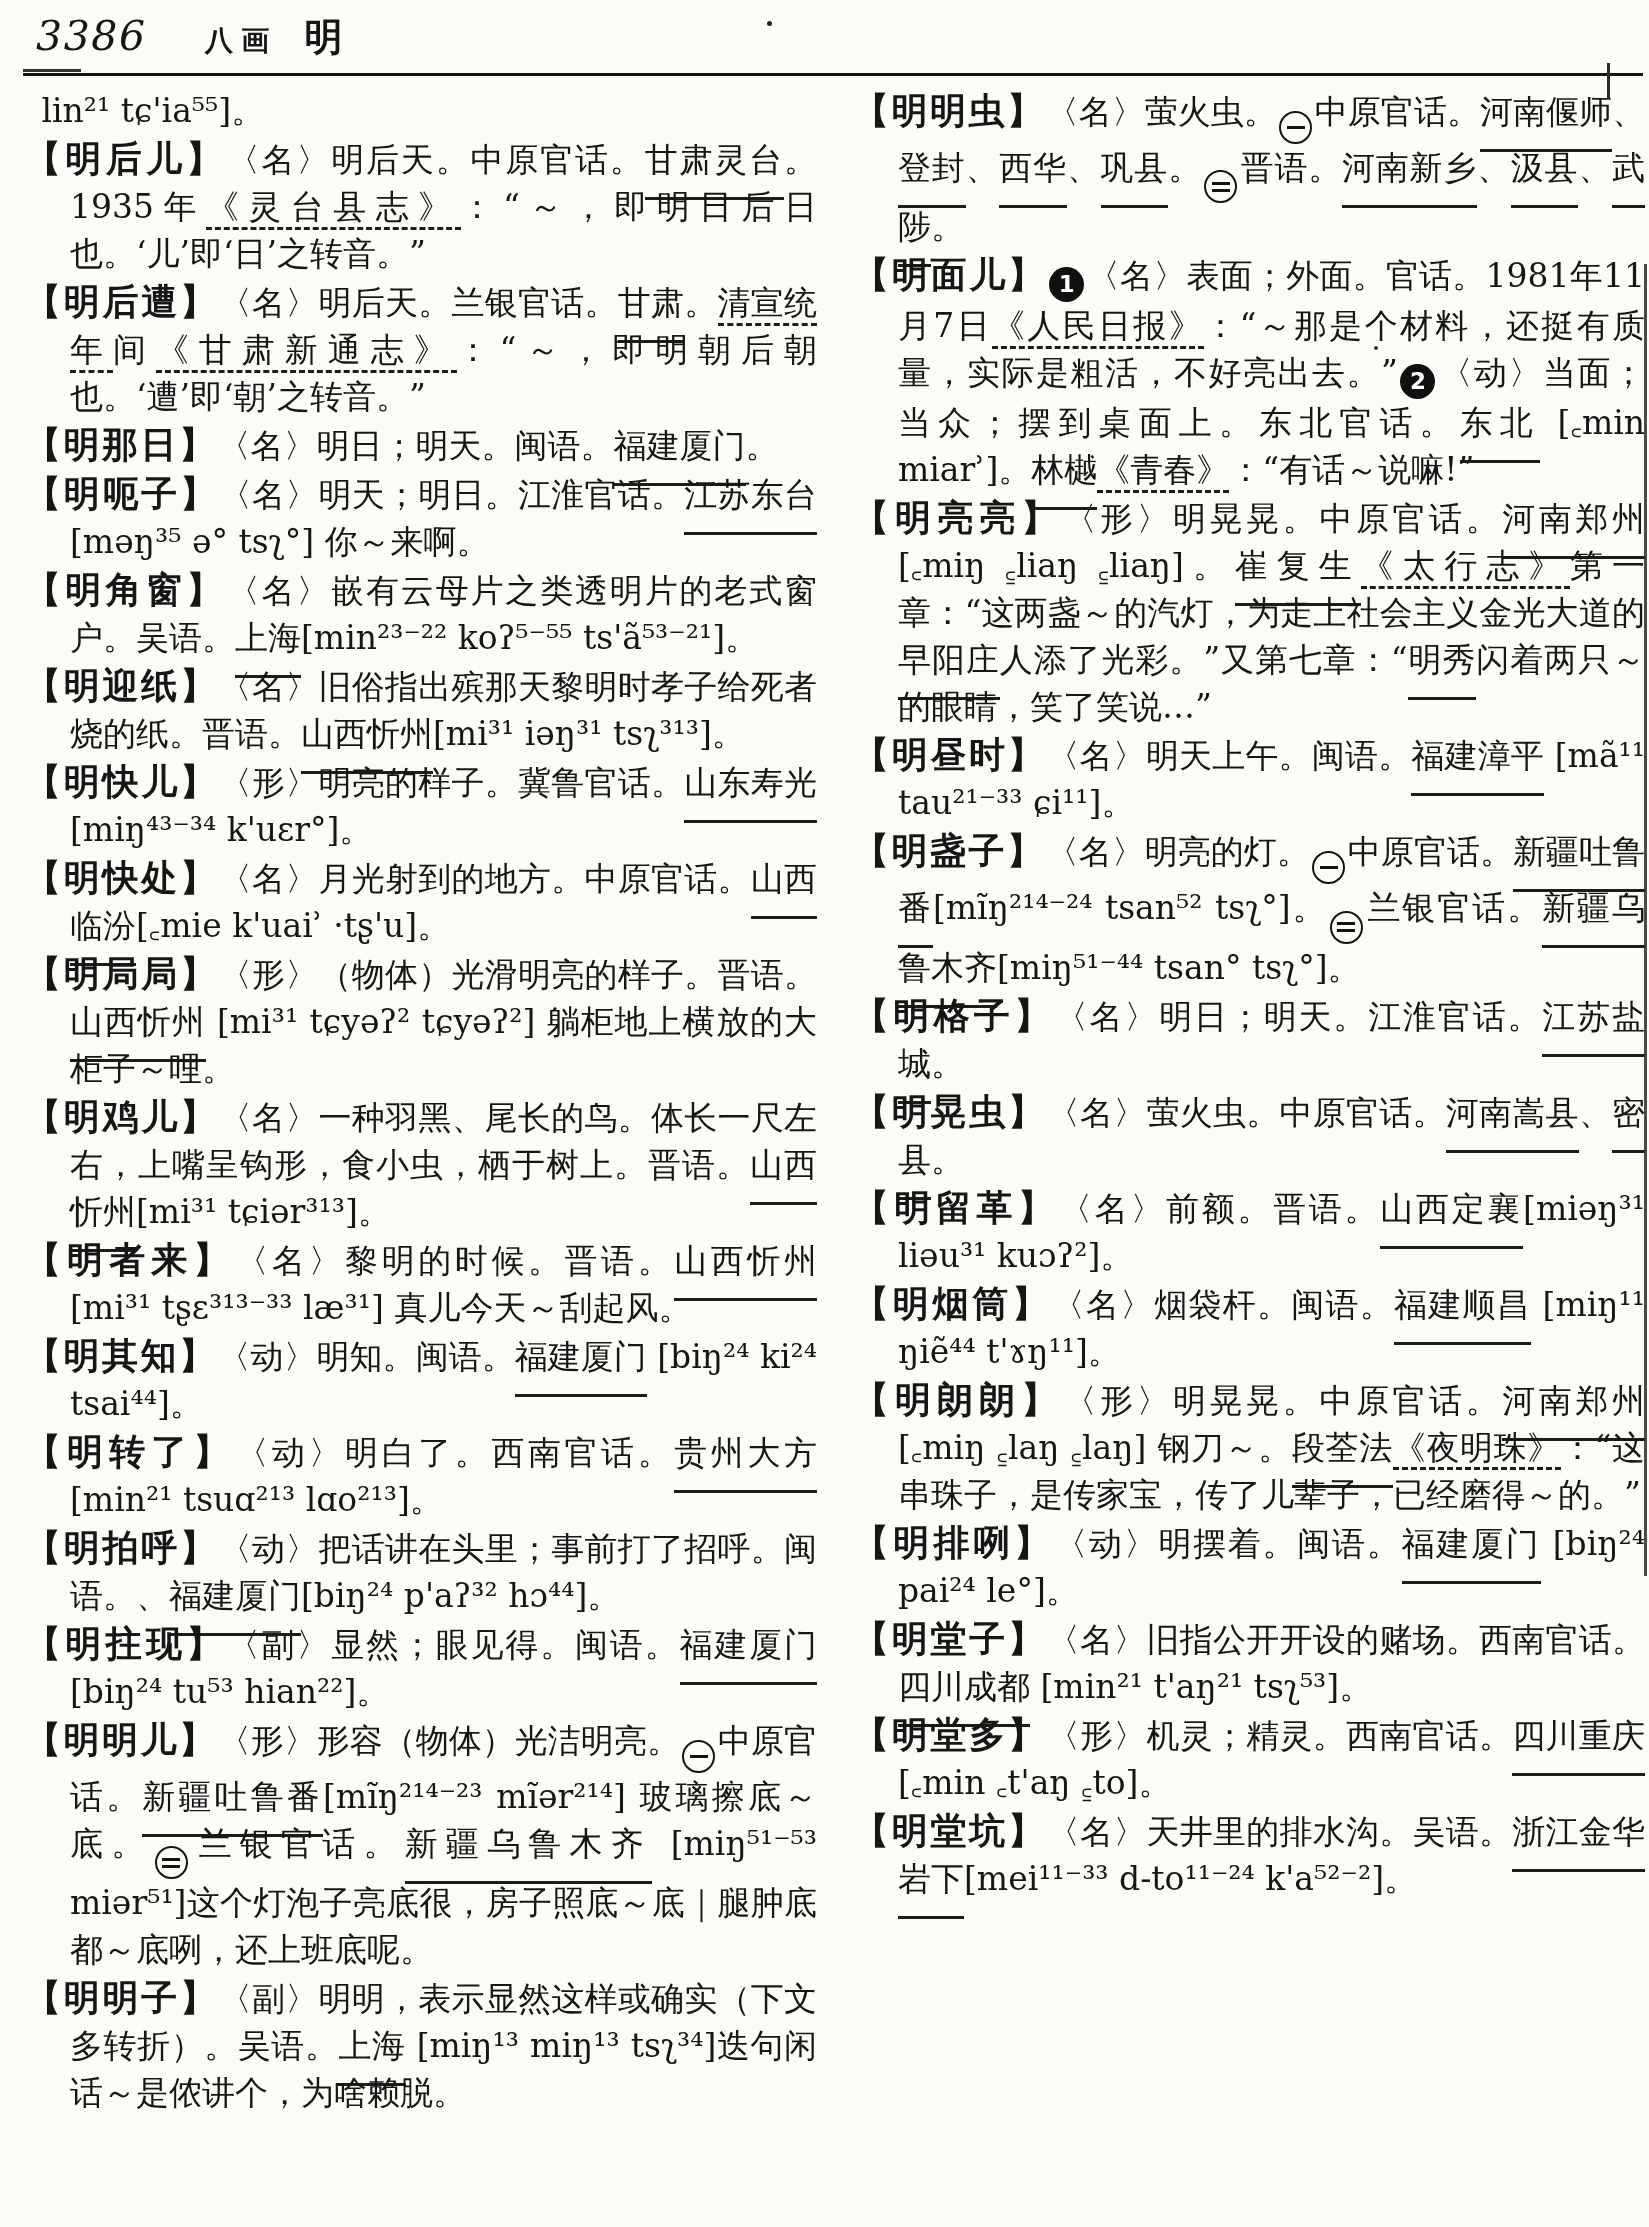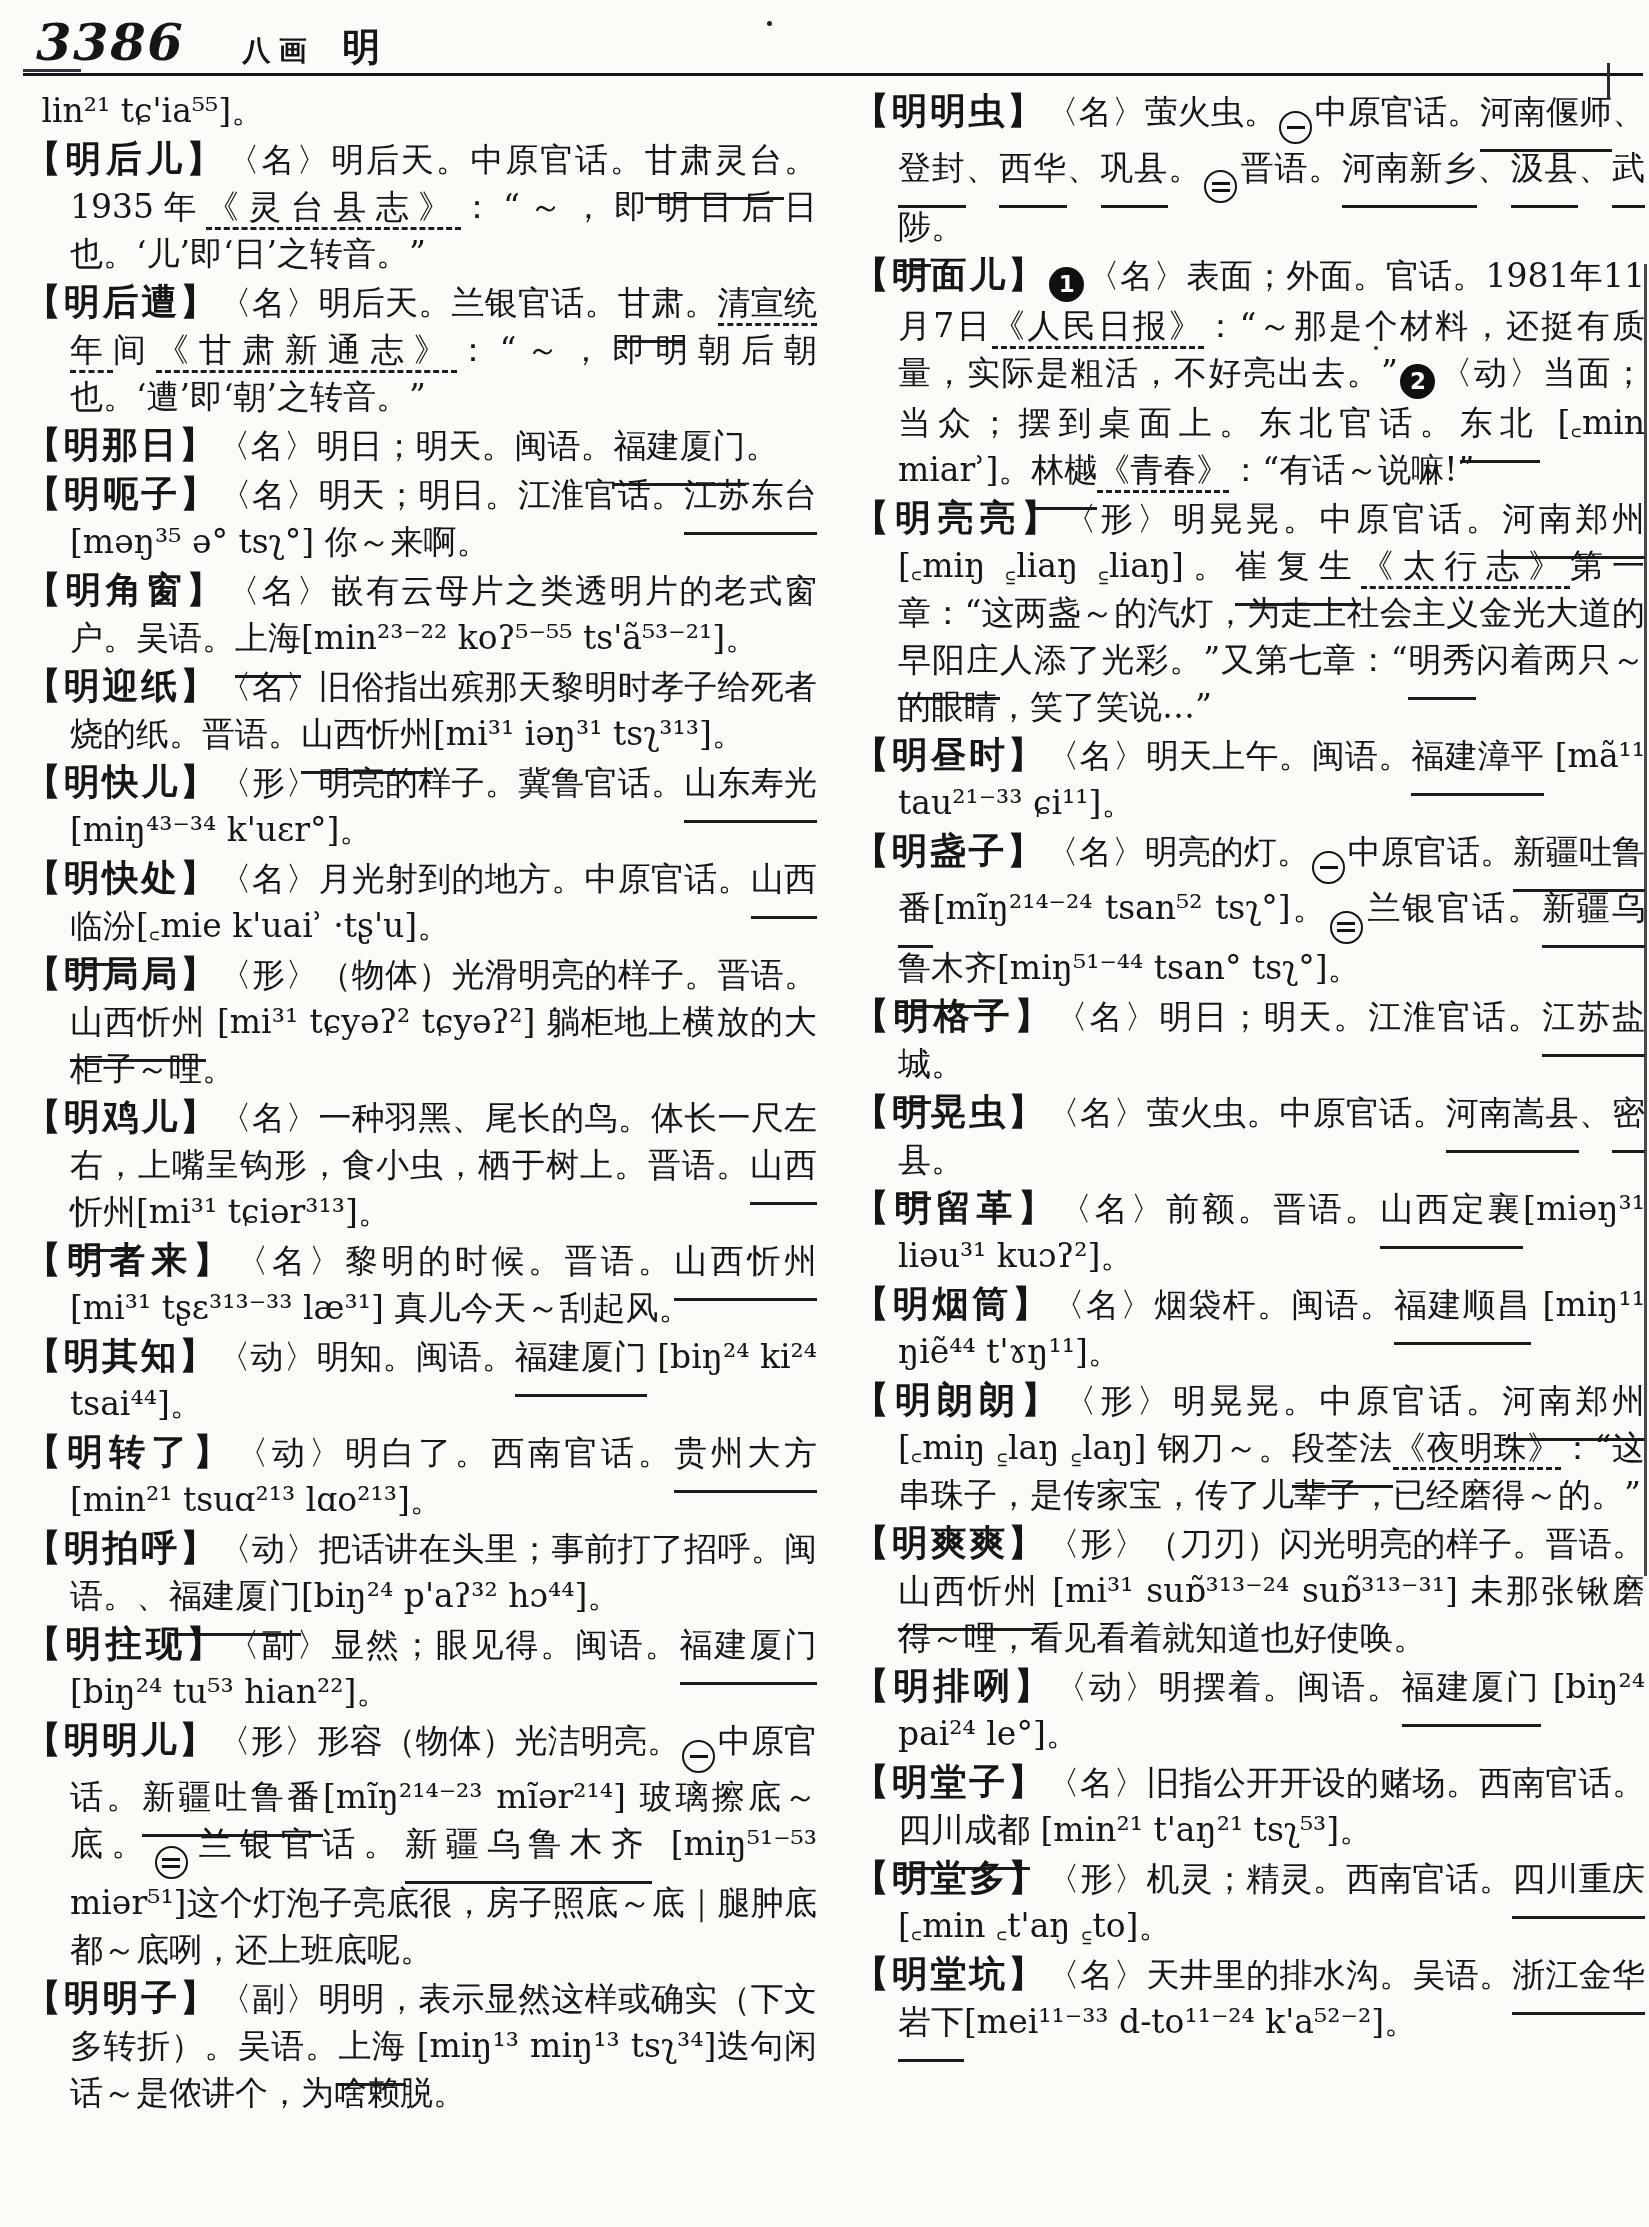--- a/index.html
+++ b/index.html
@@ -7,21 +7,21 @@
     width: 1650px; height: 2227px;
     background: #fcfbf7;
     color: #161616;
     font-family: "DejaVu Serif", "Liberation Serif", "DejaVu Sans", serif;
     position: relative;
     overflow: hidden;
   }
   
   .page-header { position: absolute; left: 36px; top: 11.5px; white-space: nowrap; }
   .page-num {
-    font-size: 51px; font-weight: bold; font-style: italic;
+    font-size: 41px; font-weight: normal; font-style: italic;
     letter-spacing: 1.6px;
   }
   .section-label { font-size: 28px; font-weight: bold; margin-left: 54px; letter-spacing: 8.2px; }
   .radical-char { font-size: 38px; font-weight: bold; margin-left: 23px; }
   .header-rule {
     position: absolute; left: 23px; top: 73px; width: 1620px; height: 3.3px;
     background: #151515;
   }
   .header-rule-frag {
     position: absolute; left: 23px; top: 69px; width: 58px; height: 2.5px;
@@ -130,21 +130,20 @@
         <i></i>
       </span>中原官话。<span class="u">新疆吐鲁番</span>[mĩŋ²¹⁴⁻²⁴ tsan⁵² tsʅ°]。<span class="ynum">
         <i></i>
         <i></i>
       </span>兰银官话。<span class="u">新疆乌鲁木齐</span>[miŋ⁵¹⁻⁴⁴ tsan° tsʅ°]。</div>
     <div class="entry"><span class="hw">【明格子】</span>〈名〉明日；明天。江淮官话。<span class="u">江苏盐城</span>。</div>
     <div class="entry"><span class="hw">【明晃虫】</span>〈名〉萤火虫。中原官话。<span class="u">河南嵩县</span>、<span class="u">密县</span>。</div>
     <div class="entry"><span class="hw">【明留革】</span>〈名〉前额。晋语。<span class="u">山西定襄</span>[miəŋ³¹ liəu³¹ kuɔʔ²]。</div>
     <div class="entry"><span class="hw">【明烟筒】</span>〈名〉烟袋杆。闽语。<span class="u">福建顺昌</span> [miŋ¹¹ ŋiẽ⁴⁴ t'ɤŋ¹¹]。</div>
     <div class="entry"><span class="hw">【明朗朗】</span>〈形〉明晃晃。中原官话。<span class="u">河南郑州</span>[꜀miŋ ꜁laŋ ꜁laŋ] 钢刀～。<span class="u">段荃法</span><span class="w">《夜明珠》</span>：“这串珠子，是传家宝，传了儿辈子，已经磨得～的。”</div>
-    <div class="entry"><span class="hw">【明爽爽】</span>〈形〉（刀刃）闪光明亮的样子。晋语。<span class="u">山西忻州</span> [mi³¹ suɒ̃³¹³⁻²⁴ suɒ̃³¹³⁻³¹] 未那张锹磨得～哩，看见看着就知道也好使唤。</div>
     <div class="entry"><span class="hw">【明排咧】</span>〈动〉明摆着。闽语。<span class="u">福建厦门</span> [biŋ²⁴ pai²⁴ le°]。</div>
     <div class="entry"><span class="hw">【明堂子】</span>〈名〉旧指公开开设的赌场。西南官话。<span class="u">四川成都</span> [min²¹ t'aŋ²¹ tsʅ⁵³]。</div>
     <div class="entry"><span class="hw">【明堂多】</span>〈形〉机灵；精灵。西南官话。<span class="u">四川重庆</span> [꜀min ꜀t'aŋ ꜁to]。</div>
     <div class="entry"><span class="hw">【明堂坑】</span>〈名〉天井里的排水沟。吴语。<span class="u">浙江金华岩下</span>[mei¹¹⁻³³ d-to¹¹⁻²⁴ k'a⁵²⁻²]。</div>
   </div>
 
 <div class="edge-line-long"></div>
 <div class="edge-tick"></div>
 <div class="speck1"></div>
 <div class="speck2"></div>

